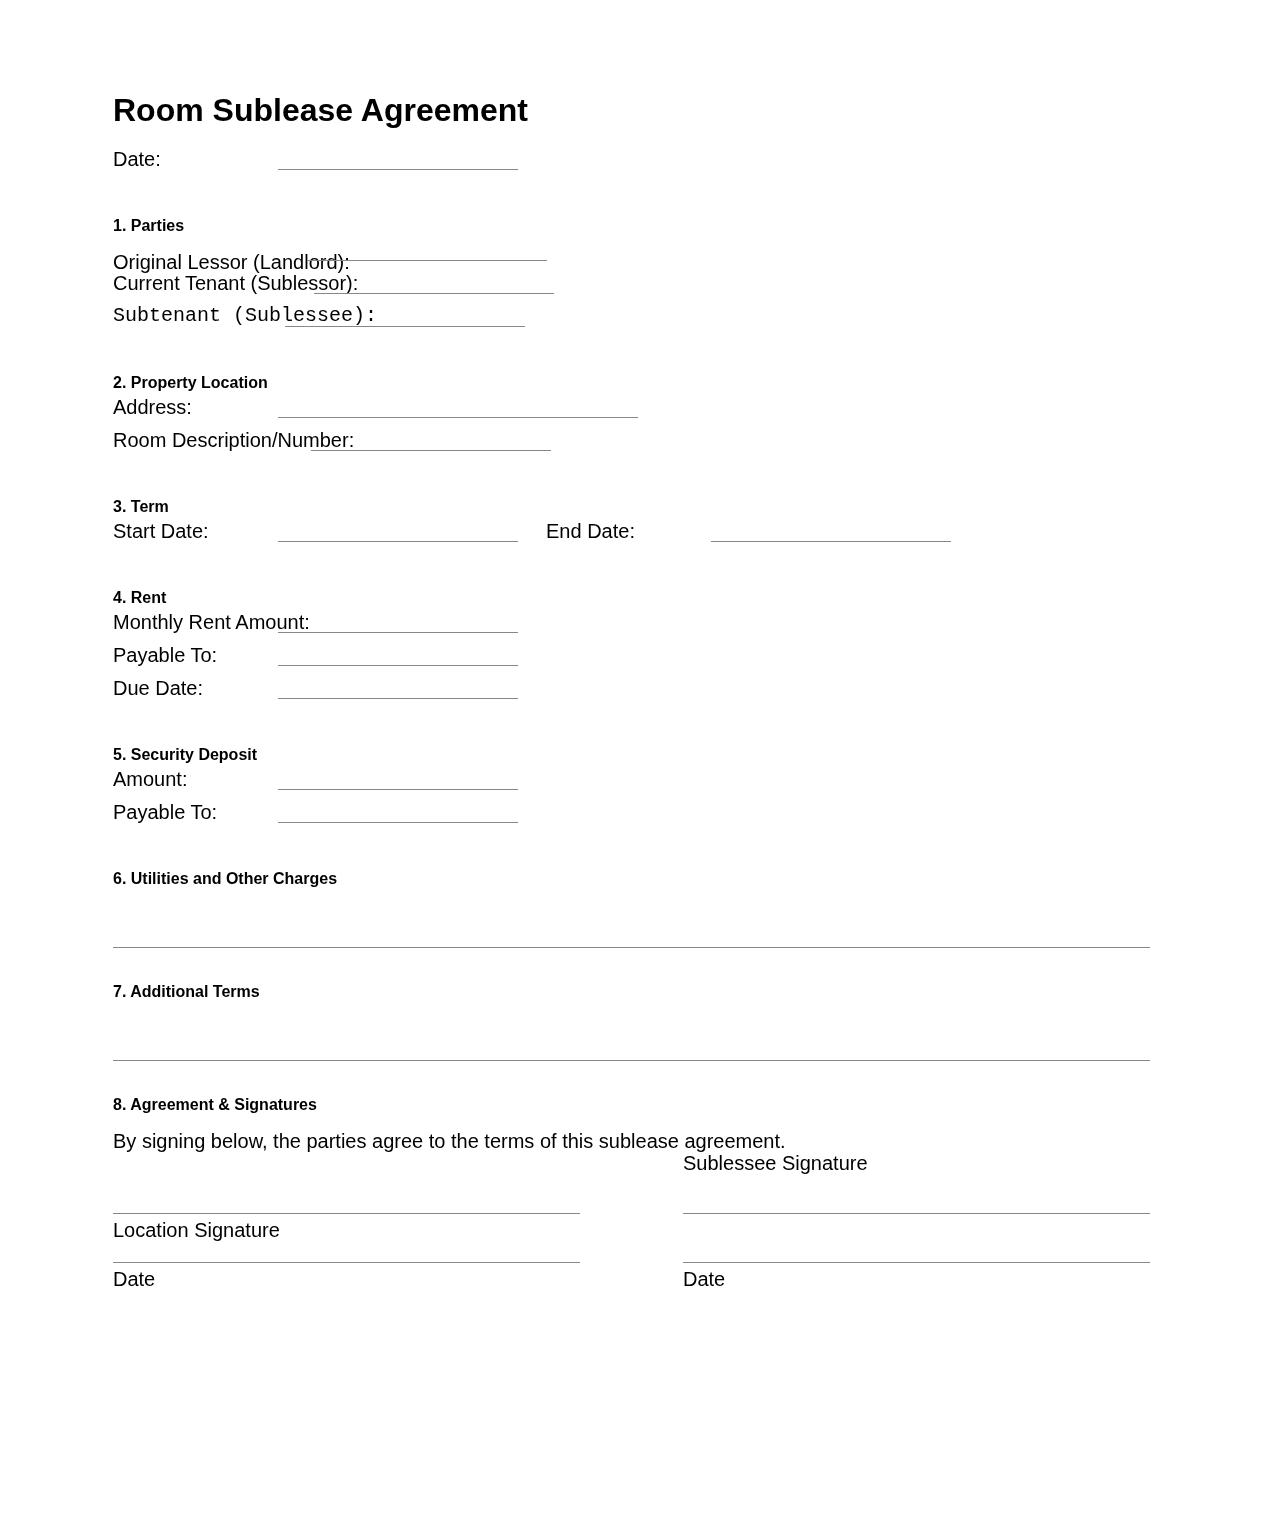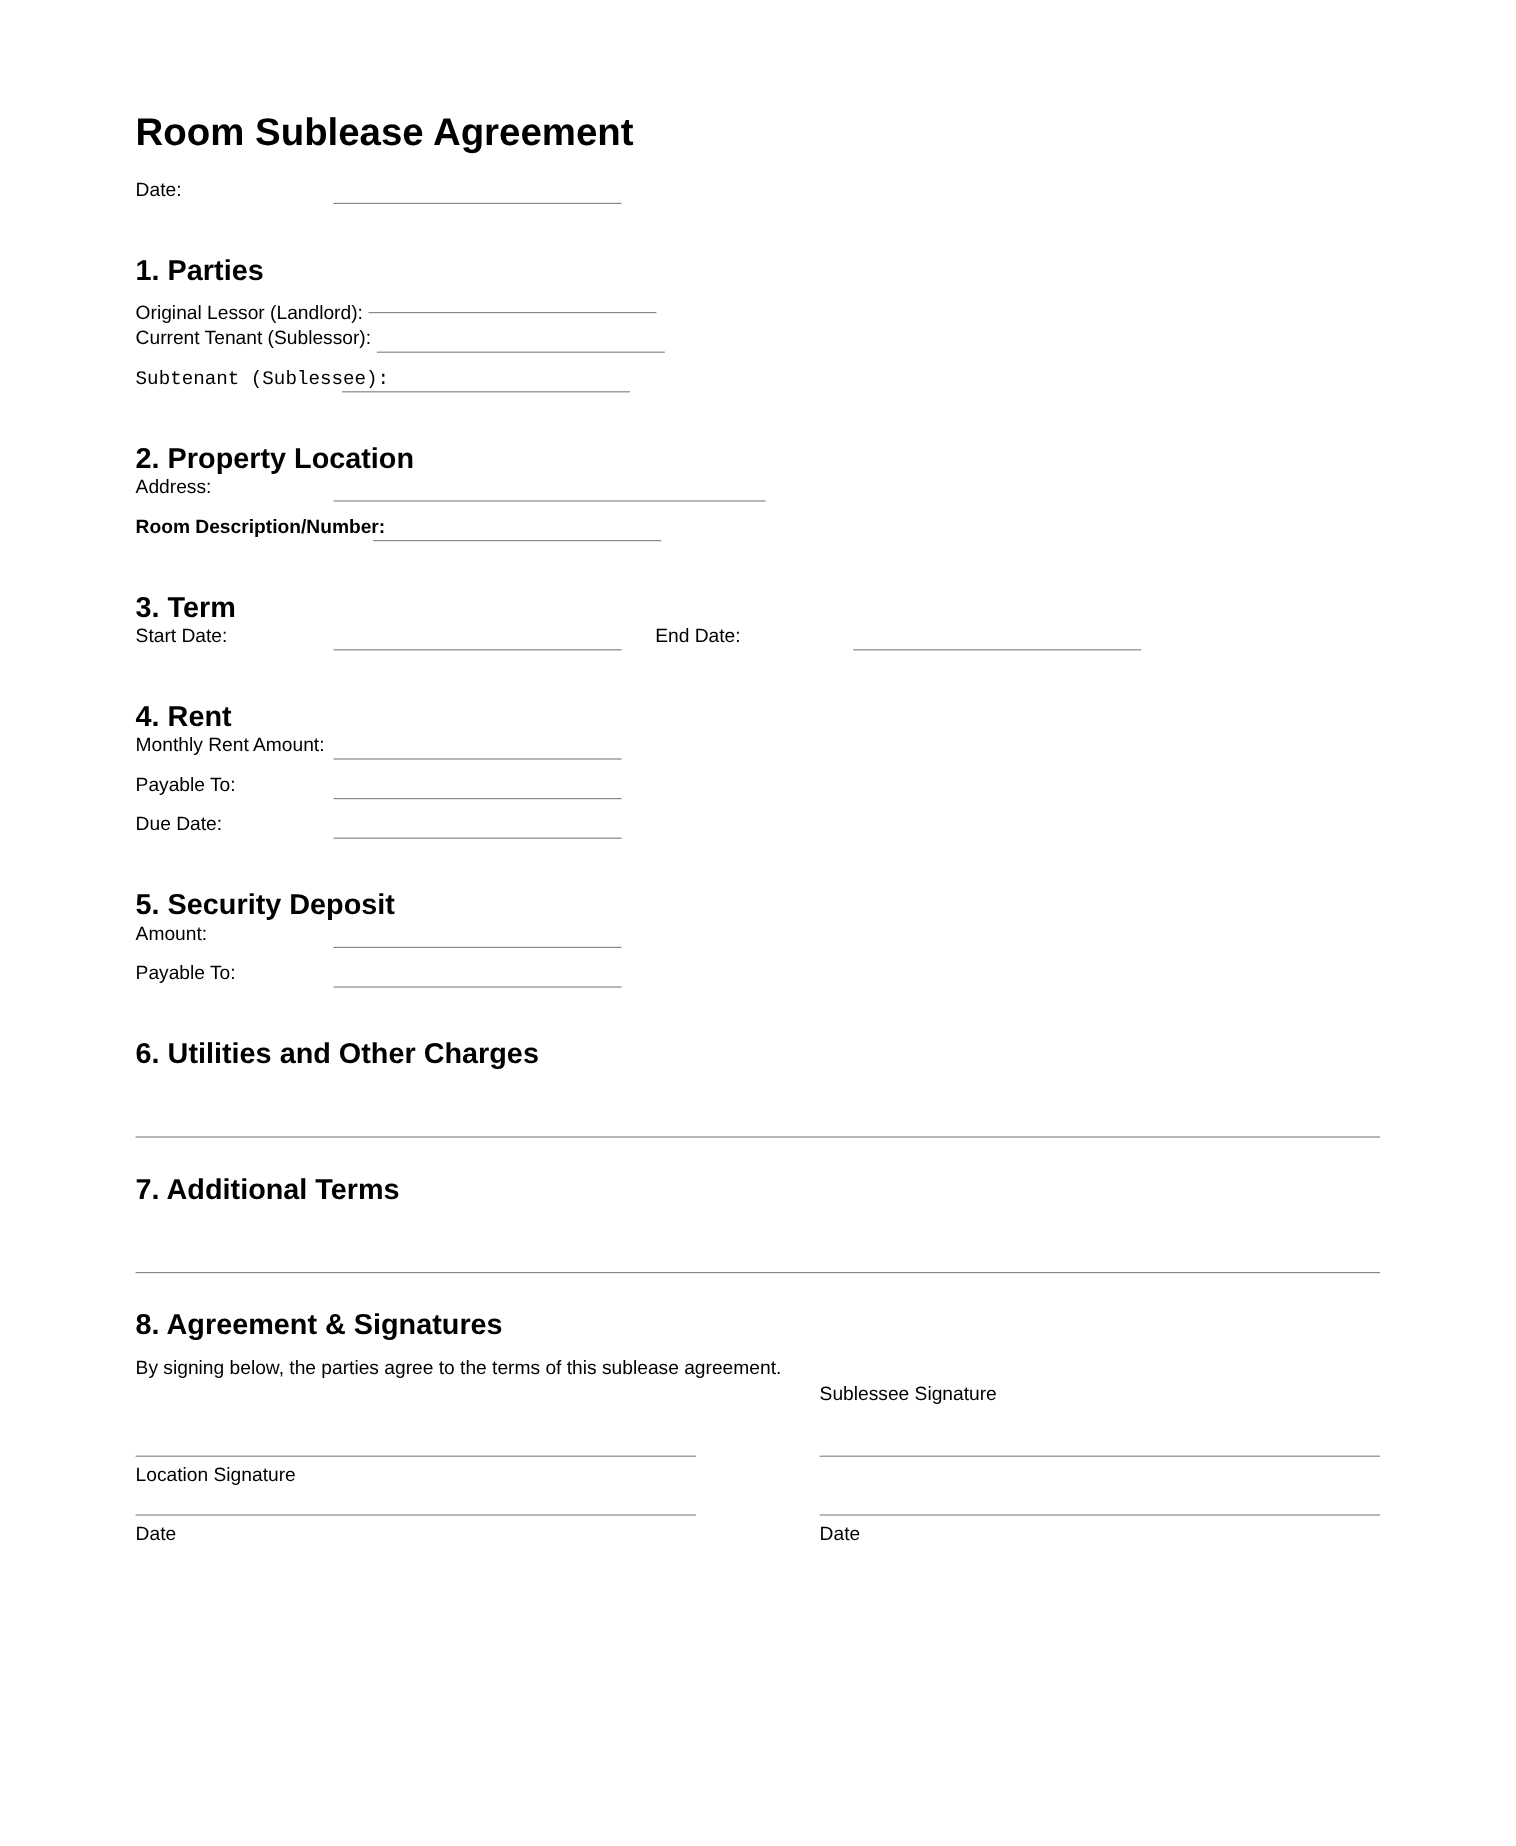--- a/index.html
+++ b/index.html
@@ -1,21 +1,21 @@
 <!DOCTYPE html>
 <html><head>
 <meta charset="utf-8">
 <style>
   html, body { margin:0; padding:0; background:#fff; }
   body { width:1263px; height:1538px; font-family:"Liberation Sans", sans-serif; color:#000; position:relative; }
   .page { position:absolute; left:113px; top:0; width:1037px; }
   h1 { position:absolute; left:0; top:90px; margin:0; font-size:32px; font-weight:bold; line-height:40px; white-space:nowrap; }
   .abs { position:absolute; }
-  .lbl { font-size:16px; line-height:18px; white-space:nowrap; }
-  .h2 { font-size:24px; font-weight:bold; line-height:20px; white-space:nowrap; }
+  .lbl { font-size:20px; line-height:18px; white-space:nowrap; }
+  .h2 { font-size:16px; font-weight:bold; line-height:20px; white-space:nowrap; }
   .line { position:absolute; height:0; border-bottom:1px solid #888; }
   .fullline { position:absolute; left:0; width:1037px; border-bottom:1px solid #888; }
 </style>
 </head>
 <body>
 
 <div class="page">
   <h1>Room Sublease Agreement</h1>
 
   <div class="abs lbl" style="top:150px;">Date:</div>
@@ -25,21 +25,21 @@
   <div class="abs lbl" style="top:253px;">Original Lessor (Landlord):</div>
   <div class="line" style="left:194px;top:260px;width:240px;"></div>
   <div class="abs lbl" style="top:274px;">Current Tenant (Sublessor):</div>
   <div class="line" style="left:201px;top:293px;width:240px;"></div>
   <div class="abs lbl" style="top:307px;font-family:Liberation Mono, monospace;">Subtenant (Sublessee):</div>
   <div class="line" style="left:172px;top:326px;width:240px;"></div>
 
   <div class="abs h2" style="top:373px;">2. Property Location</div>
   <div class="abs lbl" style="top:398px;">Address:</div>
   <div class="line" style="left:165px;top:417px;width:360px;"></div>
-  <div class="abs lbl" style="top:431px;font-weight:bold;">Room Description/Number:</div>
+  <div class="abs lbl" style="top:431px;">Room Description/Number:</div>
   <div class="line" style="left:198px;top:450px;width:240px;"></div>
 
   <div class="abs h2" style="top:497px;">3. Term</div>
   <div class="abs lbl" style="top:522px;">Start Date:</div>
   <div class="line" style="left:165px;top:541px;width:240px;"></div>
   <div class="abs lbl" style="left:433px;top:522px;">End Date:</div>
   <div class="line" style="left:598px;top:541px;width:240px;"></div>
 
   <div class="abs h2" style="top:588px;">4. Rent</div>
   <div class="abs lbl" style="top:613px;">Monthly Rent Amount:</div>

